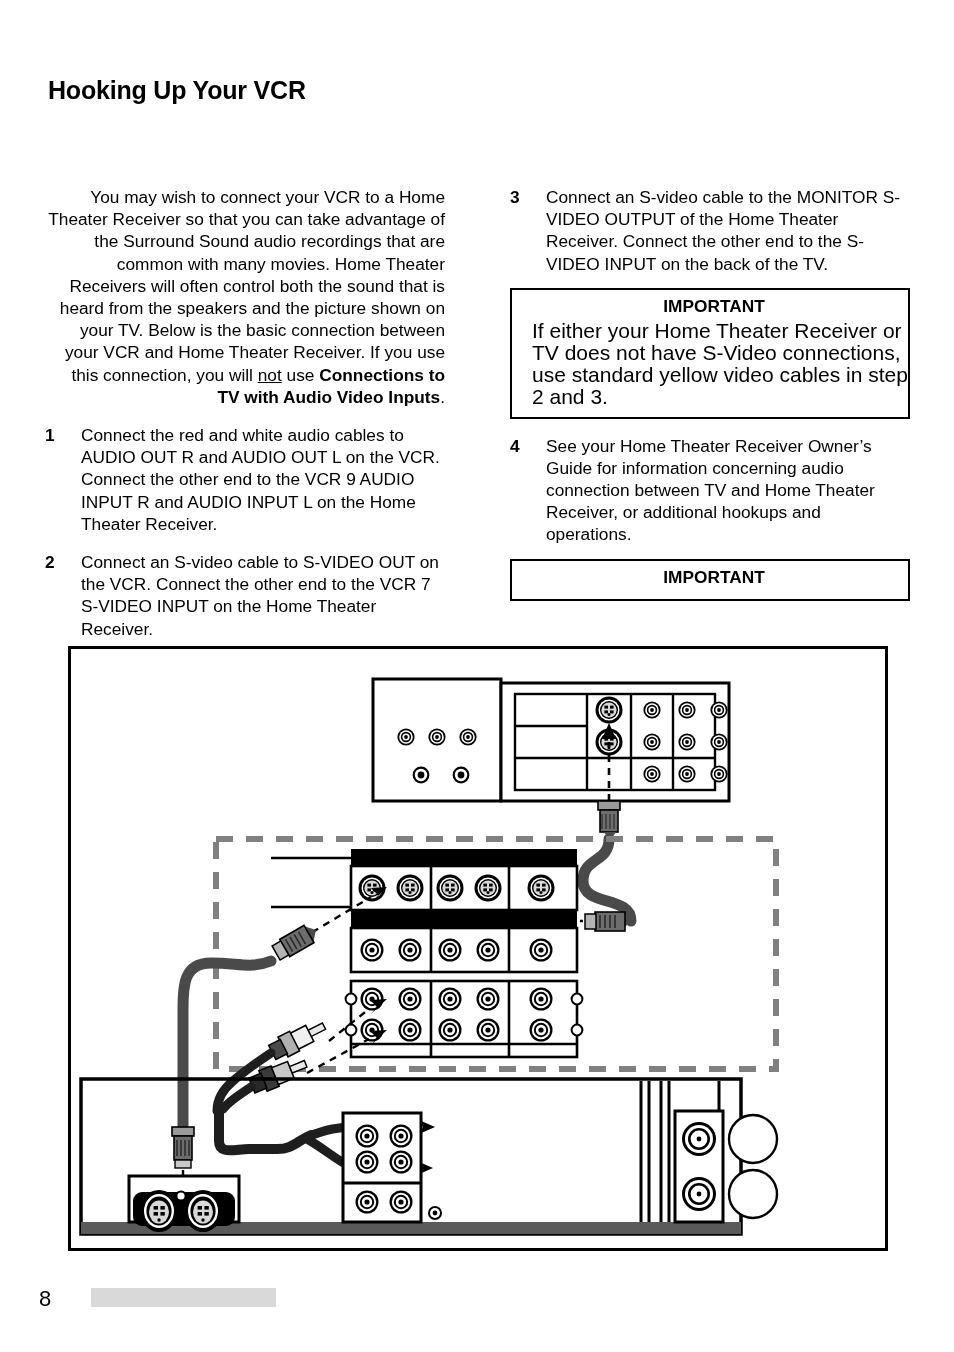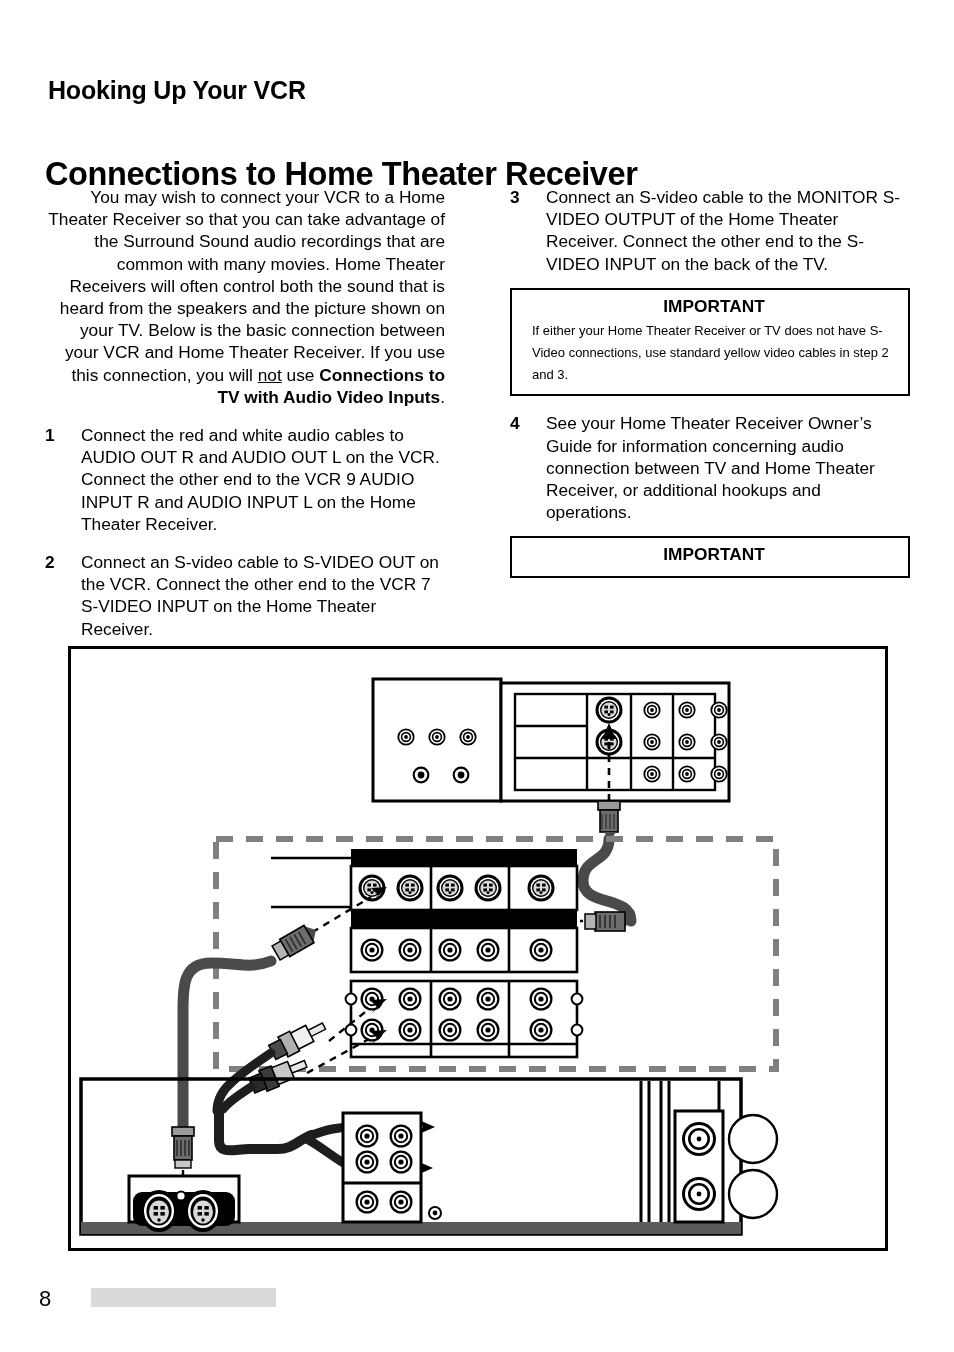--- a/index.html
+++ b/index.html
@@ -81,21 +81,21 @@
     margin-top: 13px;
   }
   .important-title {
     text-align: center;
     font-weight: bold;
     font-size: 17.3px;
     line-height: 21px;
     margin-bottom: 3px;
   }
   .important-body {
-    font-size: 13px;
+    font-size: 21px;
     line-height: 22.2px;
     padding-left: 12px;
   }
 
   
   .diagram-frame {
     position: absolute;
     left: 68px;
     top: 646px;
     width: 820px;
@@ -124,21 +124,20 @@
     height: 19px;
     background: #d9d9d9;
   }
 </style>
 </head>
 <body>
 
 <div class="page">
 
   <div class="running-head">Hooking Up Your VCR</div>
-  <h1 class="page-title">Connections to Home Theater Receiver</h1>
 
   <div class="col col-left">
     <p class="para"><span>You may wish to connect your VCR to a Home Theater Receiver so that you can take advantage of the Surround Sound audio recordings that are common with many movies. Home Theater Receivers will often control both the sound that is heard from the speakers and the picture shown on your TV.  Below is the basic connection between your VCR and Home Theater Receiver.  If you use this connection, you will </span><u>not</u><span> use </span><b>Connections to TV with Audio Video Inputs</b><span>.</span></p>
 
     <div class="step">
       <span class="step-num">1</span>
       <span class="step-body">Connect the red and white audio cables to AUDIO OUT R and AUDIO OUT L on the VCR.  Connect the other end to the VCR 9 AUDIO INPUT R and AUDIO INPUT L on the Home Theater Receiver.</span>
     </div>
 
     <div class="step">

